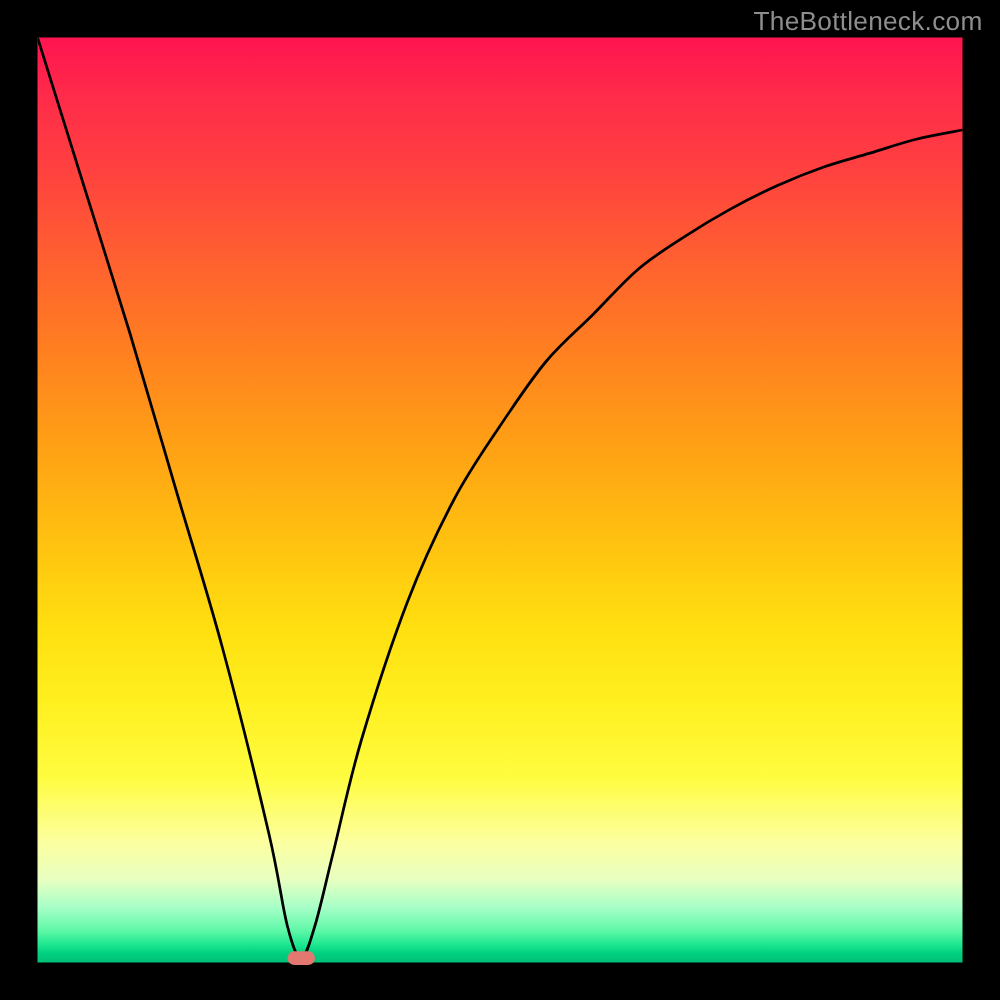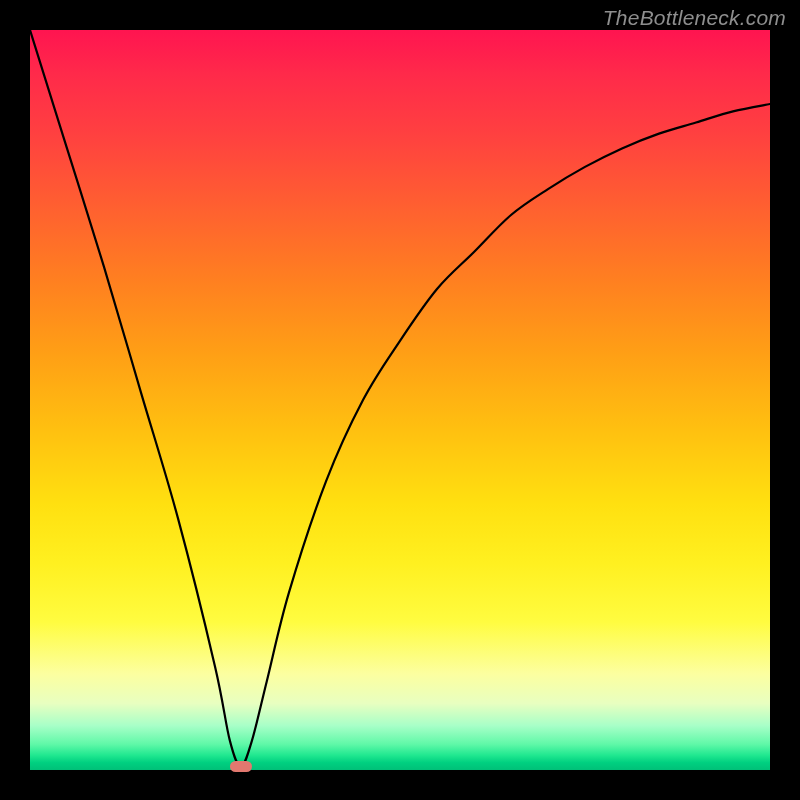--- a/index.html
+++ b/index.html
@@ -11,21 +11,20 @@
     overflow: hidden;
     font-family: Arial, Helvetica, sans-serif;
   }
   .frame {
     position: absolute;
     left: 0;
     top: 0;
     width: 800px;
     height: 800px;
     background: #000;
-    font-style: italic;
   }
   .plot {
     position: absolute;
     left: 30px;
     top: 30px;
     width: 740px;
     height: 740px;
     background: linear-gradient(to bottom,
       #ff1450 0%,
       #ff2a4a 6%,

